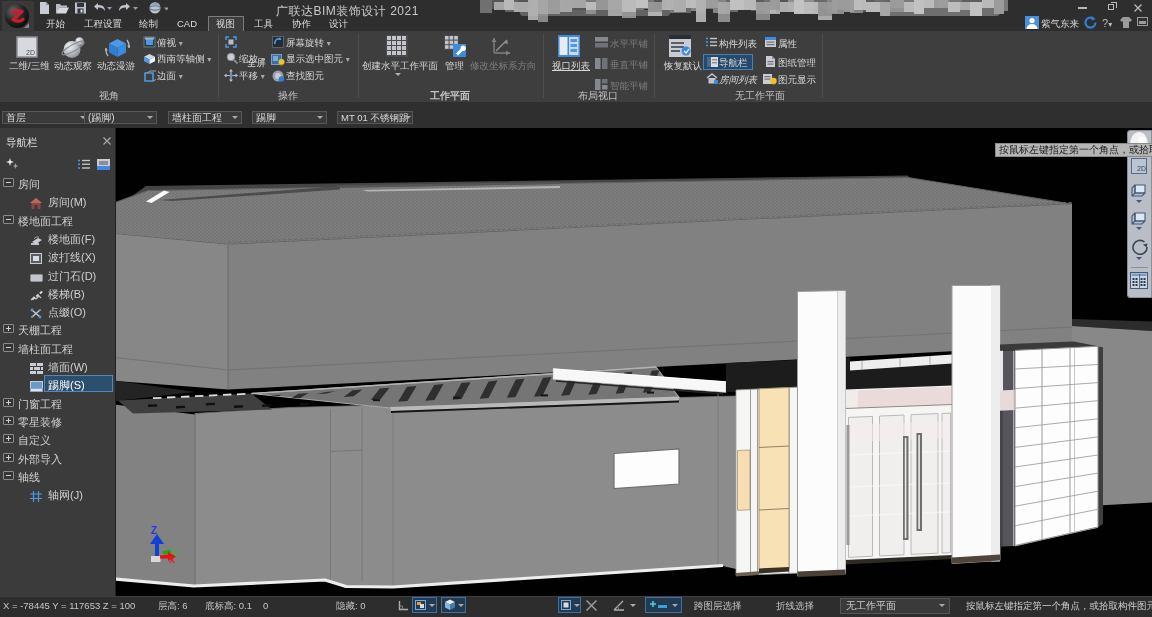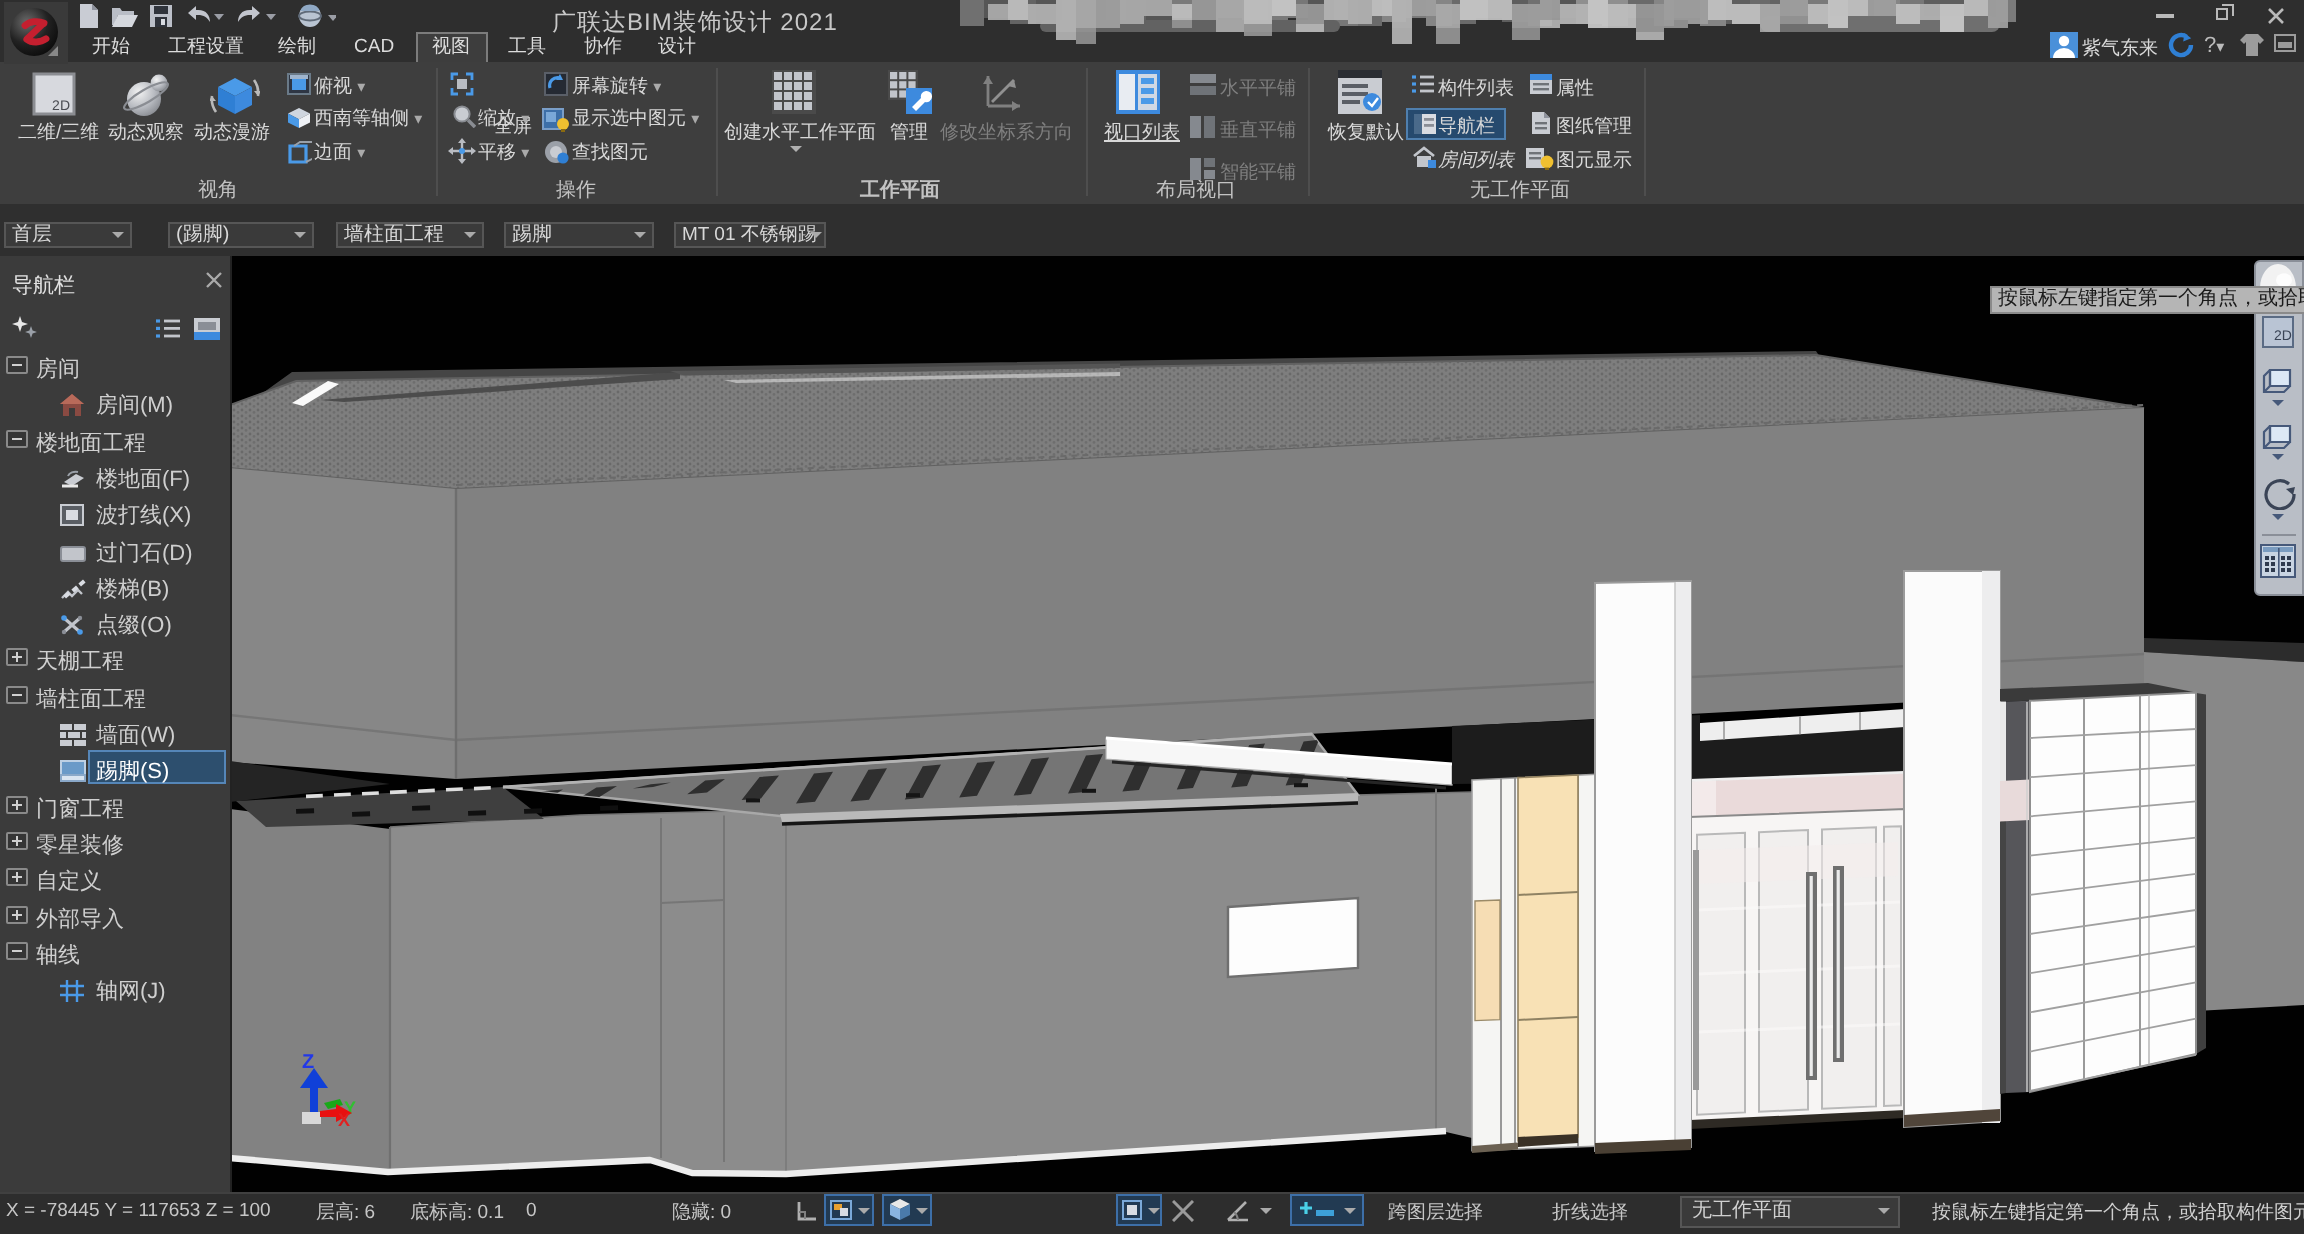--- a/index.html
+++ b/index.html
@@ -455,21 +455,21 @@
 <div class="blabel" style="left:778px;top:57px;">图纸管理</div>
 <svg class="abs" style="left:763px;top:73px;" width="14" height="12" viewBox="0 0 14 12">
     <rect x="0" y="1" width="9" height="10" fill="#c9ccd2"></rect>
     <rect x="1.5" y="3" width="6" height="1.2" fill="#6f7378"></rect>
     <rect x="1.5" y="5.5" width="6" height="1.2" fill="#6f7378"></rect>
     <circle cx="10.5" cy="8" r="3.2" fill="#f0c030"></circle>
     <rect x="9.5" y="10.8" width="2" height="1.2" fill="#8a6a10"></rect>
   </svg>
 <div class="blabel" style="left:778px;top:74px;">图元显示</div>
 
-<div class="combo" style="left:2px;width:64px;">首层<span class="arr"></span></div>
+<div class="combo" style="left:2px;width:88px;">首层<span class="arr"></span></div>
 <div class="combo" style="left:84px;width:73px;">(踢脚)<span class="arr"></span></div>
 <div class="combo" style="left:168px;width:74px;">墙柱面工程<span class="arr"></span></div>
 <div class="combo" style="left:252px;width:75px;">踢脚<span class="arr"></span></div>
 <div class="combo" style="left:337px;width:76px;font-size:9.5px;">MT 01 不锈钢踢<span class="arr" style="right:1px;"></span></div>
 
 <div class="abs" style="left:103px;top:131px;width:8px;height:8px;">
 <svg width="8" height="8" viewBox="0 0 8 8">
       <path d="M0.5,0.5 L7.5,7.5 M7.5,0.5 L0.5,7.5" stroke="#aaa" stroke-width="1.2"></path>
     </svg></div>
 <div class="abs" style="left:6px;top:136px;font-size:10.5px;color:#e0e0e0;">导航栏</div>

